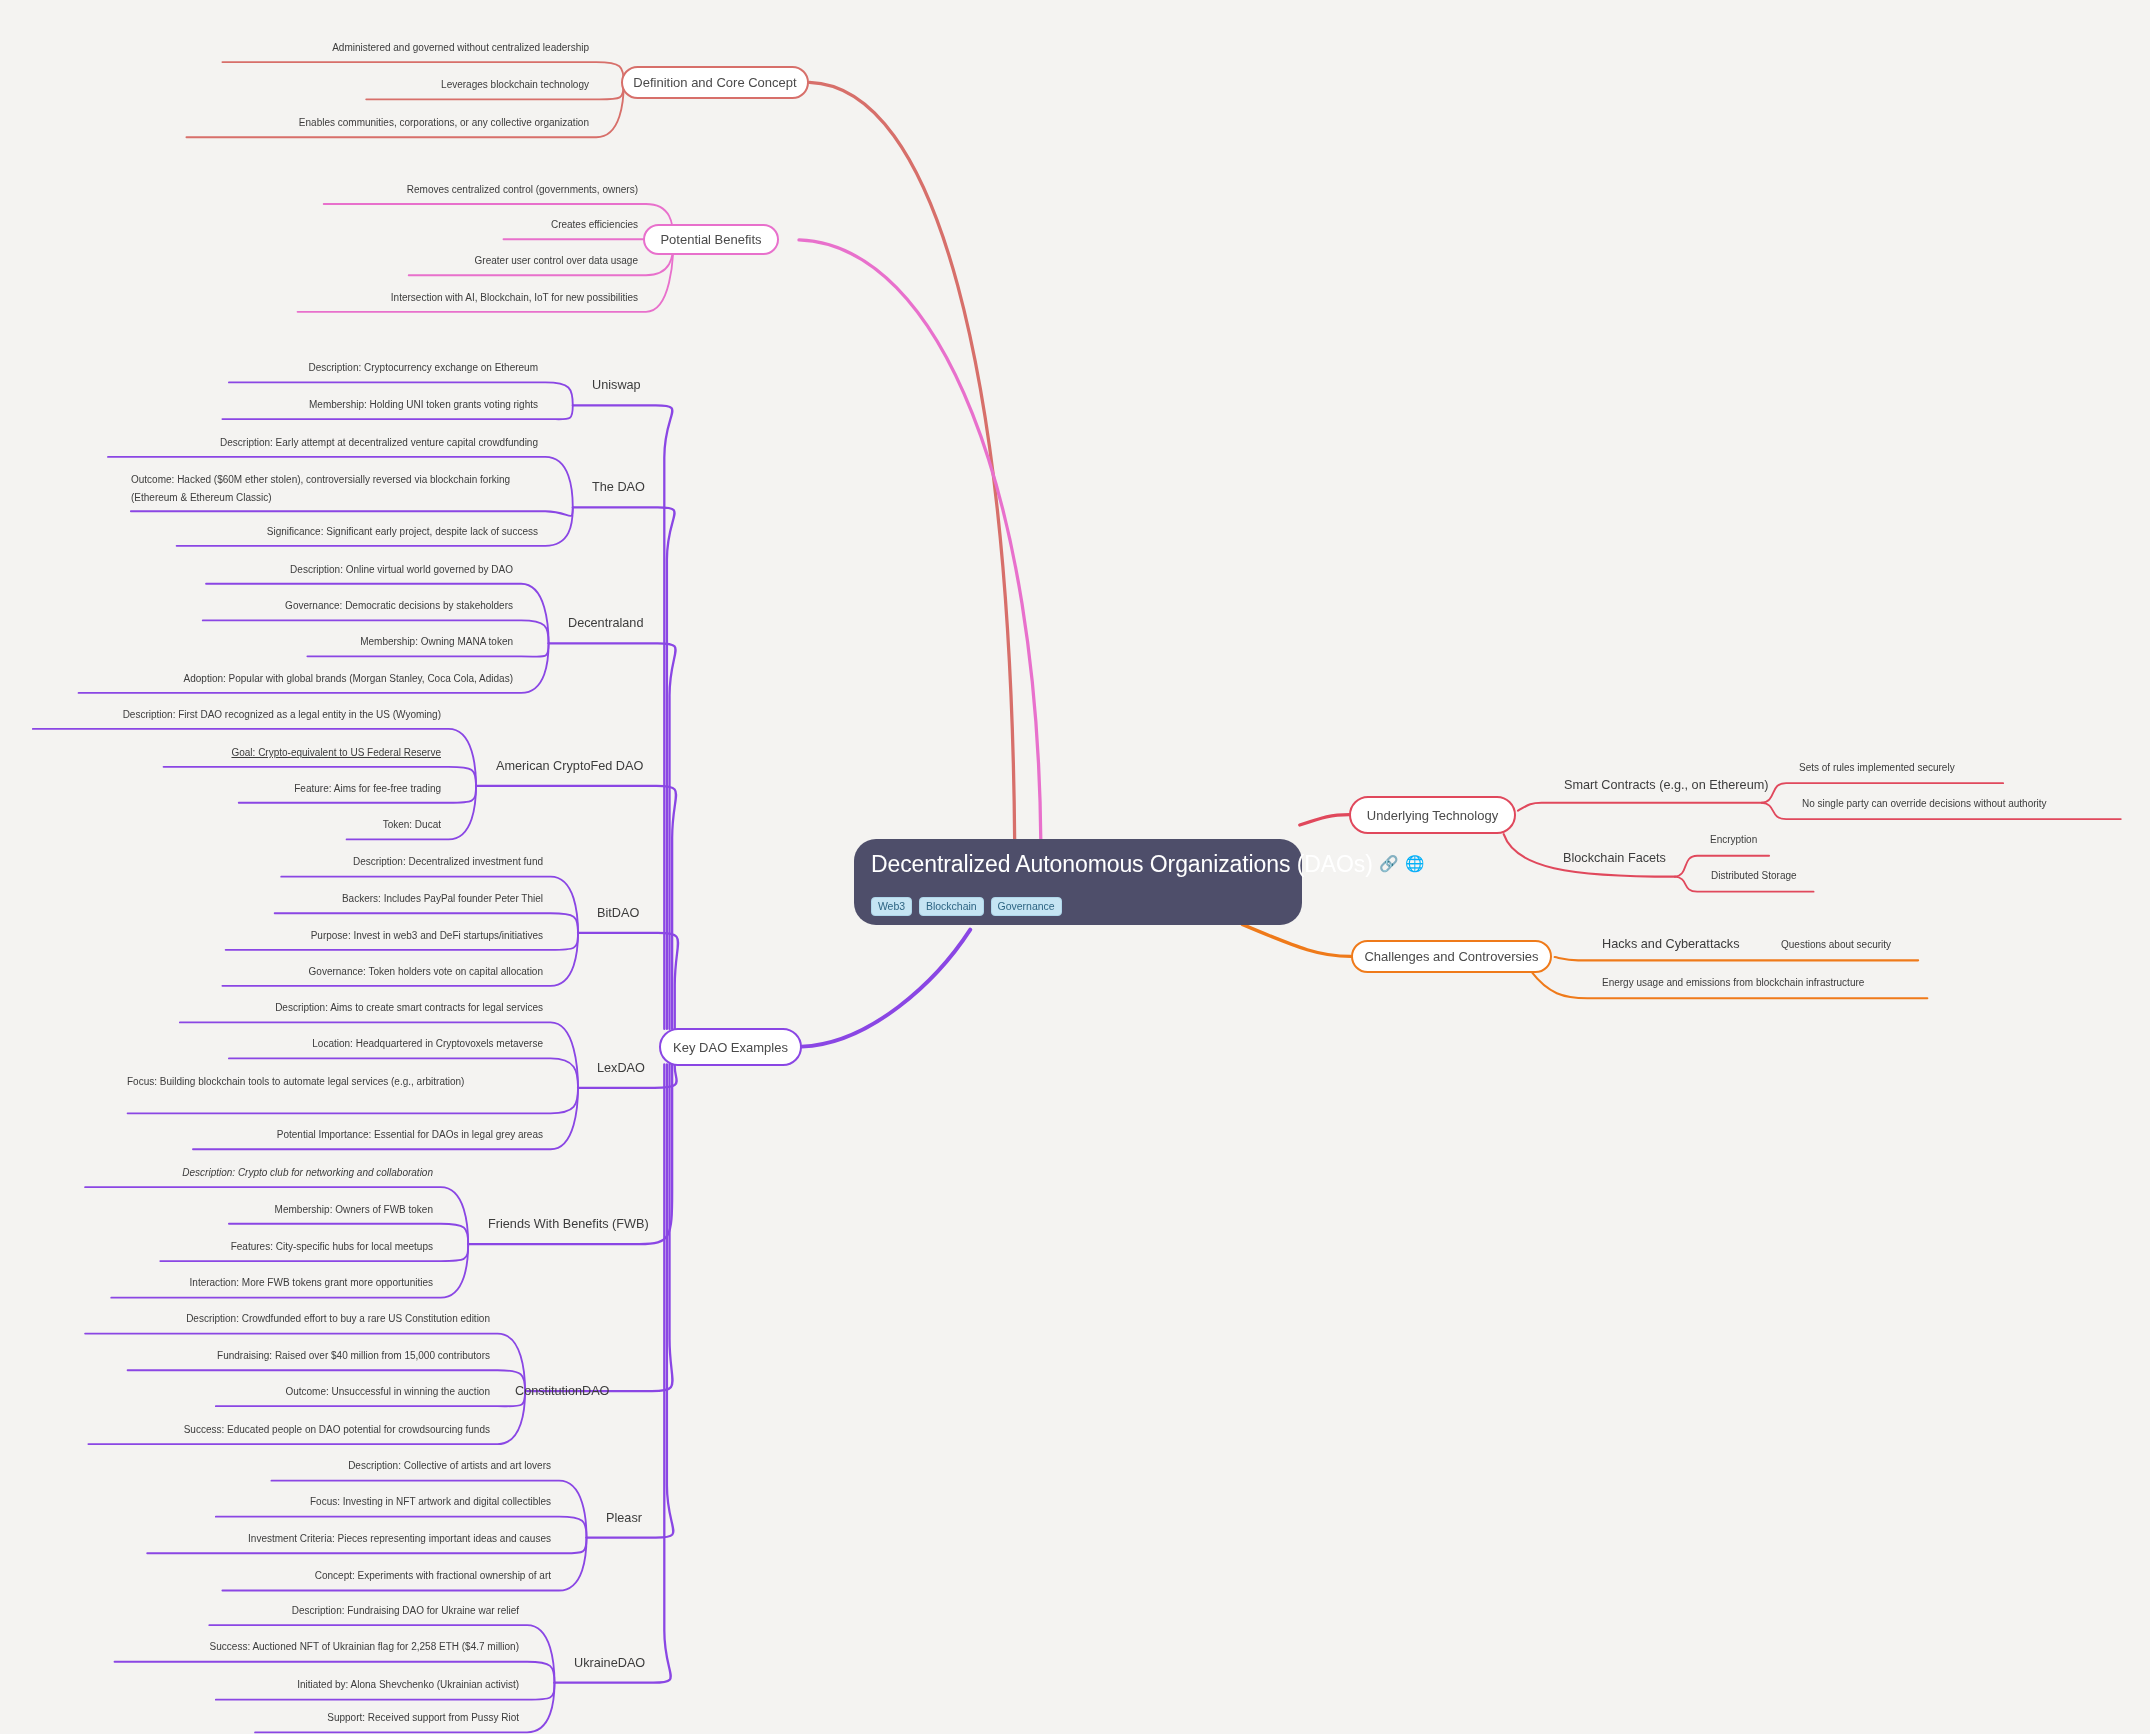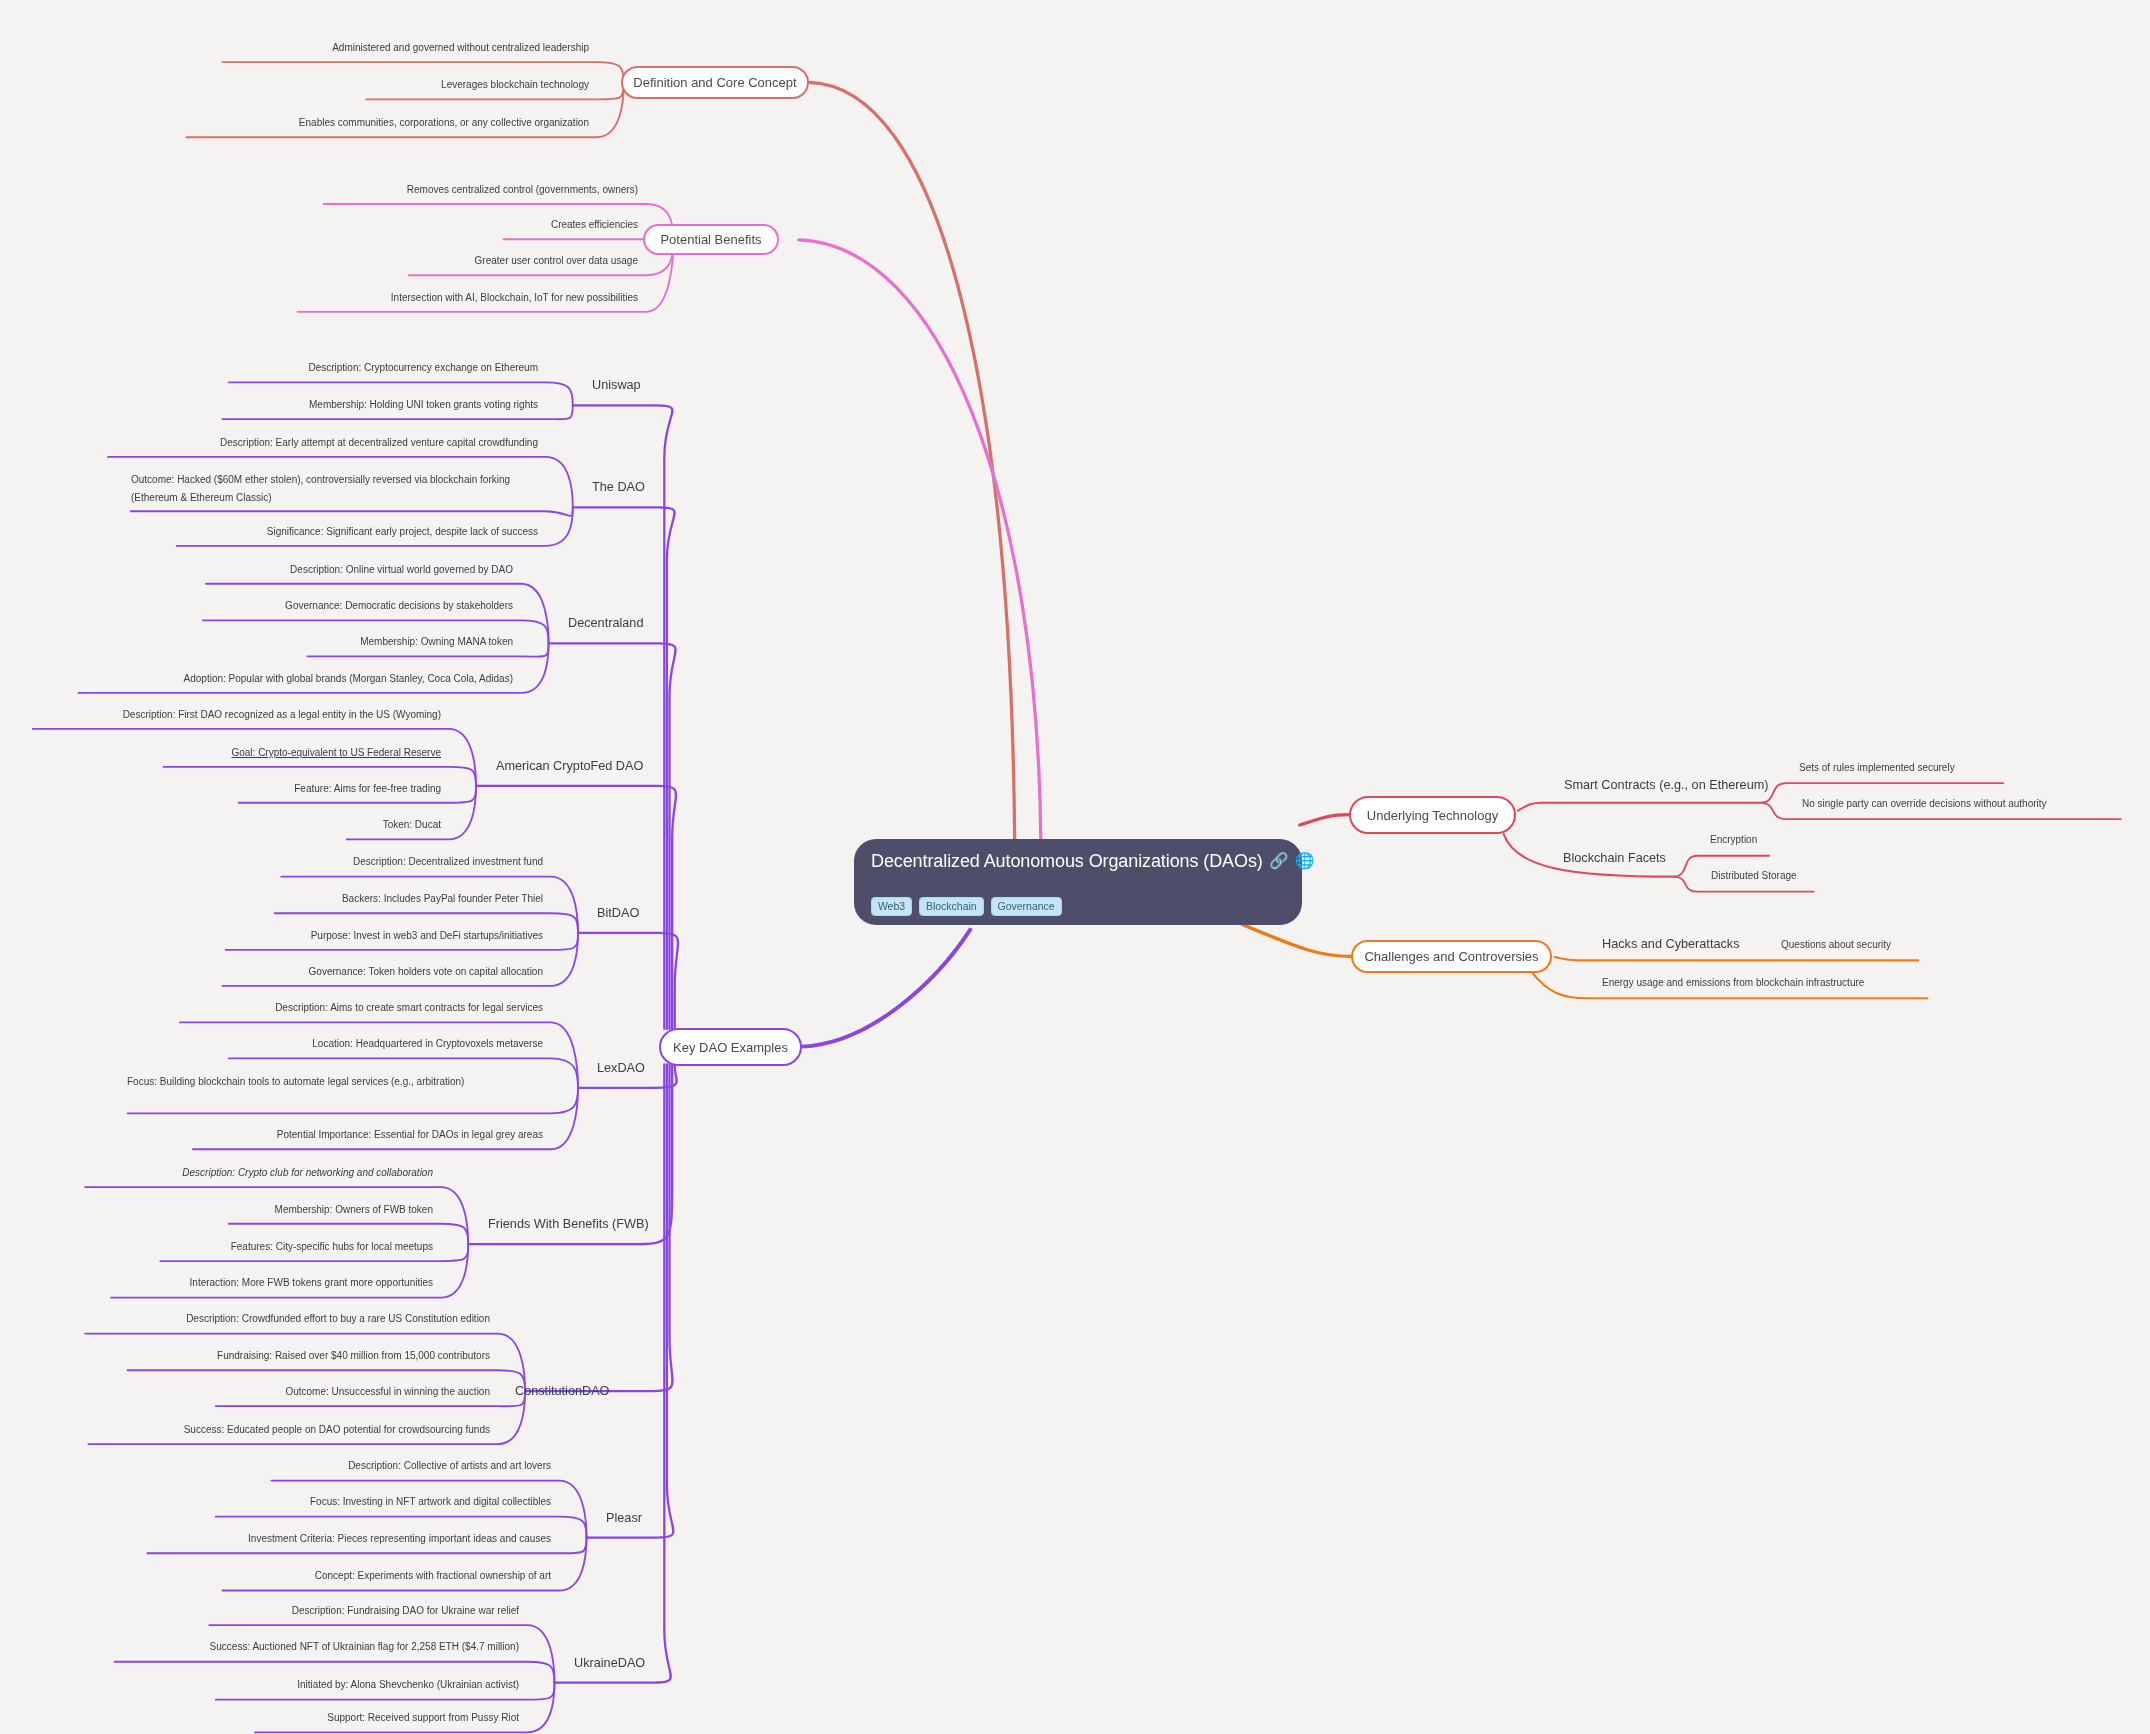--- a/index.html
+++ b/index.html
@@ -10,21 +10,21 @@
   .leaf.r{text-align:right;}
   .leaf.wrap{white-space:normal;text-align:left;line-height:17.6px;}
   .group-label{position:absolute;font-size:12.7px;color:#3c3c3c;white-space:nowrap;line-height:15.7px;}
   .mm-box{position:absolute;background:#ffffff;border:2.3px solid #888;border-radius:17px;
           display:flex;align-items:center;justify-content:center;font-size:13px;color:#4a4a4a;
           white-space:nowrap;box-sizing:border-box;}
   .root-node{position:absolute;left:854px;top:839px;width:448px;height:86px;background:#4e4e6a;
           border-radius:22px;box-sizing:border-box;padding:11.8px 17px 9.2px 17px;display:flex;
           flex-direction:column;justify-content:space-between;}
   .root-title-row{display:flex;align-items:center;gap:6.5px;}
-  .root-title{font-size:18px;font-weight:500;color:#ffffff;letter-spacing:-0.1px;white-space:nowrap;}
+  .root-title{font-size:23px;font-weight:500;color:#ffffff;letter-spacing:-0.1px;white-space:nowrap;}
   .root-icon{font-size:15.7px;line-height:15.7px;}
   .link-ic{color:#9db4d0;}
   .globe-ic{color:#3e9ede;}
   .tag-row{display:flex;gap:7px;}
   .tag{background:#c5e4f3;color:#2e6583;font-size:10.5px;line-height:10.5px;padding:3.3px 5.9px;
        border-radius:3.9px;border:0.7px solid #aed6ea;}
 </style>
 </head>
 <body>
 

